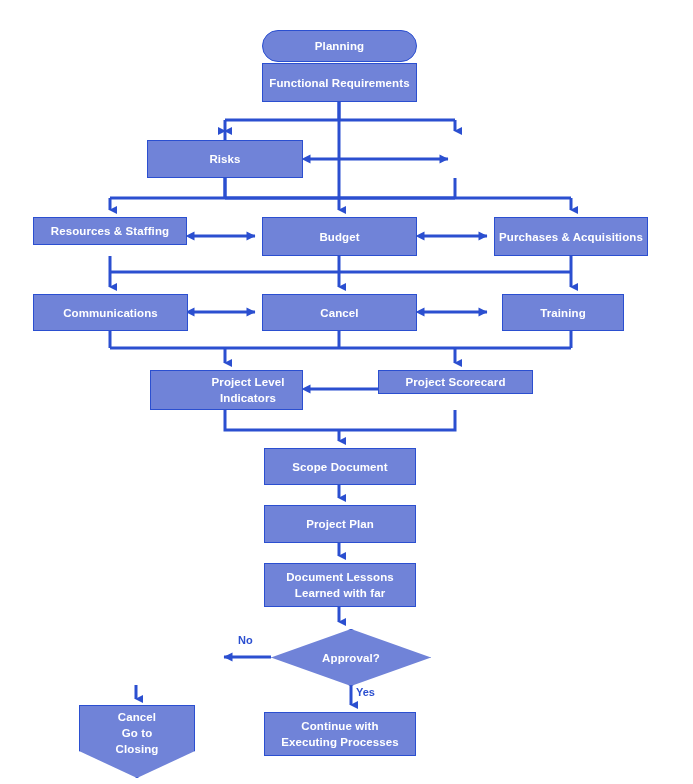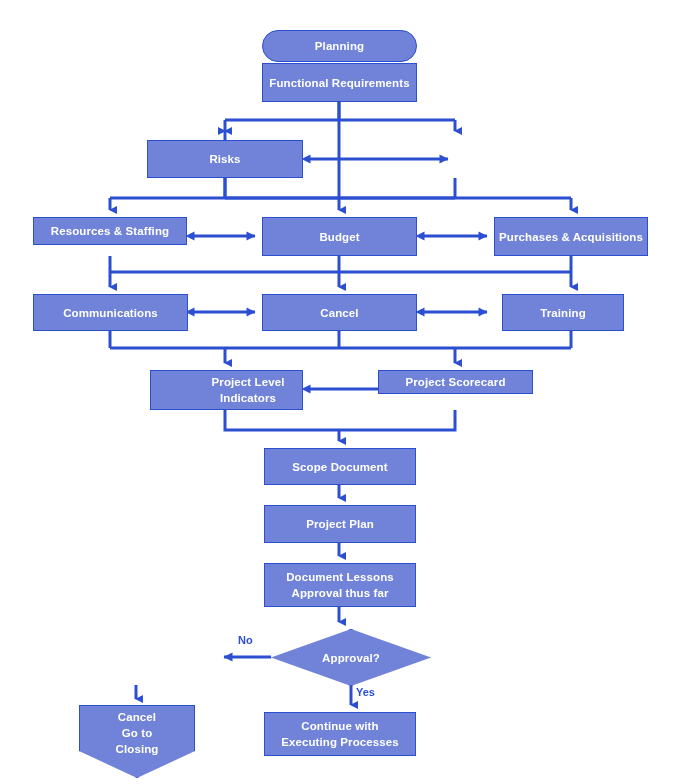--- a/index.html
+++ b/index.html
@@ -237,21 +237,21 @@
   <div class="node shape-rect" style="left:264px; top:448px; width:152px; height:37px;">
     <span class="node-label">Scope Document</span>
   </div>
 
   <div class="node shape-rect" style="left:264px; top:505px; width:152px; height:38px;">
     <span class="node-label">Project Plan</span>
   </div>
 
   <div class="node shape-rect" style="left:264px; top:563px; width:152px; height:44px;">
     <span class="node-label">Document Lessons
-Approval thus far</span>
+Learned with far</span>
   </div>
 
   <div class="node shape-diamond" style="left:271px; top:629px; width:160px; height:57px;">
     <span class="diamond-bg"></span>
     <span class="node-label">Approval?</span>
   </div>
 
 
   <div class="node shape-pentagon-down" style="left:79px; top:705px; width:116px; height:73px;">
     <span class="pent-bg"></span>

